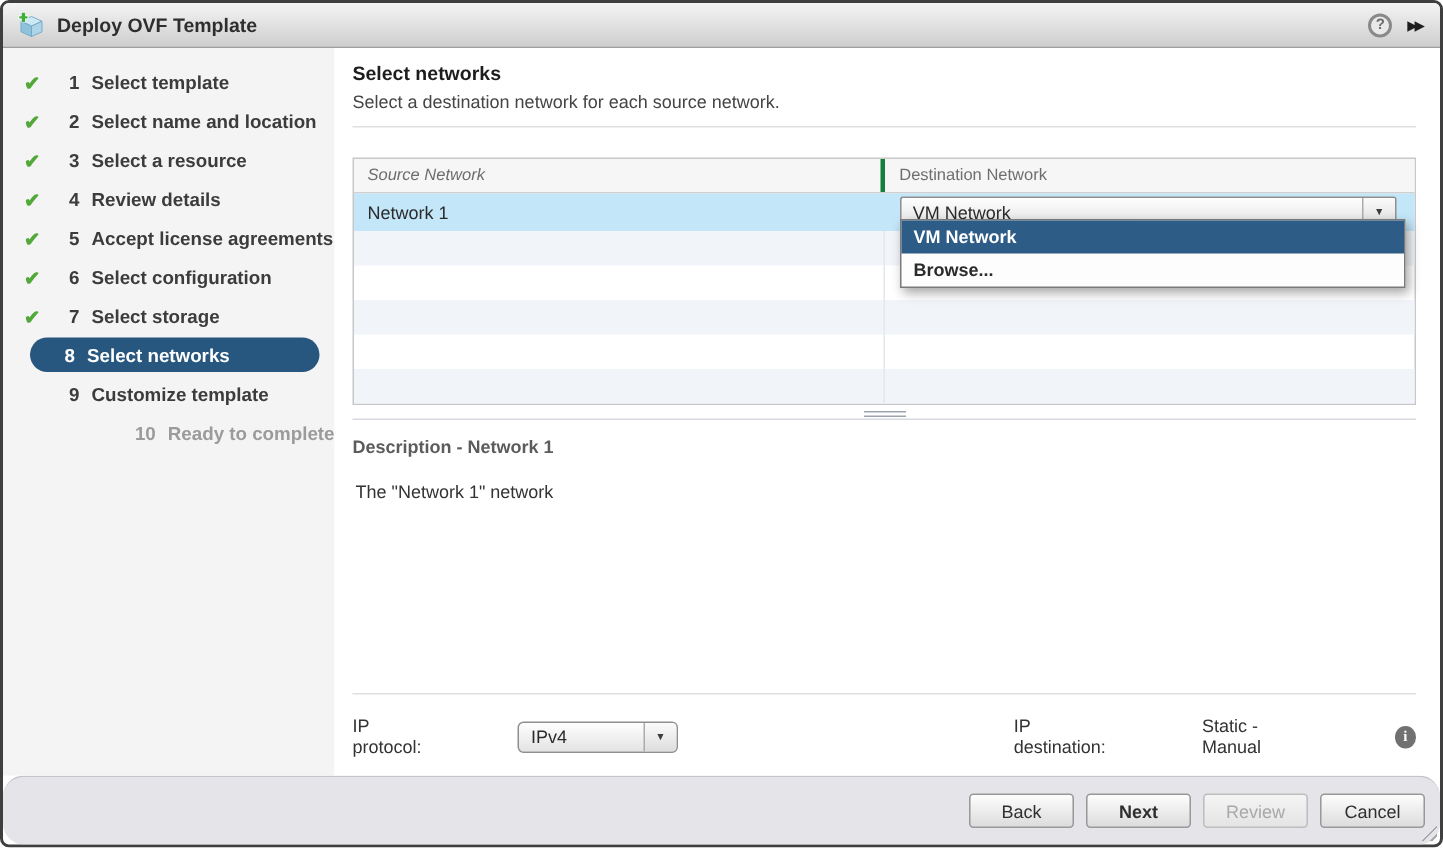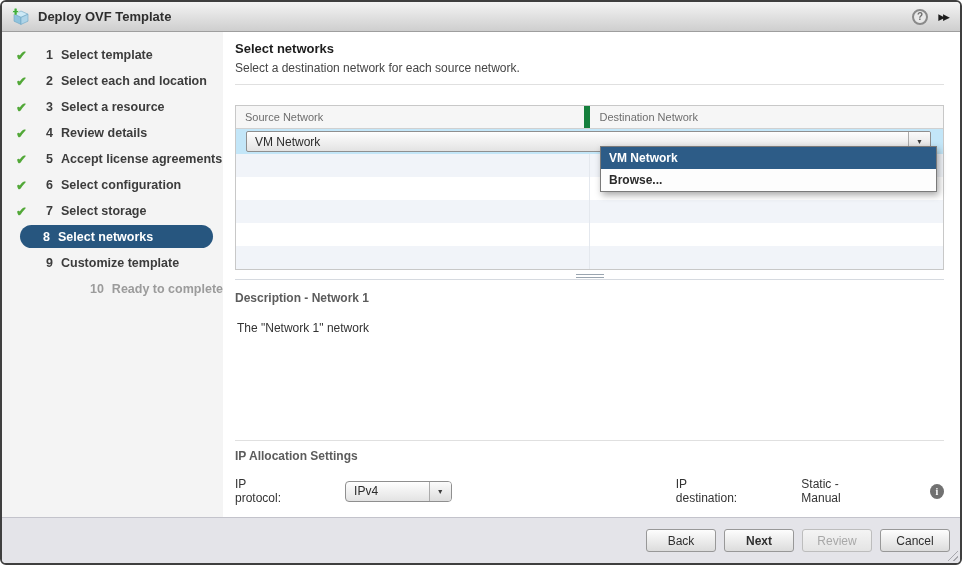--- a/index.html
+++ b/index.html
@@ -59,21 +59,21 @@
   
   .content { flex: 1; background: #fff; position: relative; display: flex; flex-direction: column; padding-top: 9px; }
   .page-head { padding: 0 16px 0 12px; }
   .page-head h2 { font-size: 13px; font-weight: bold; color: #1d1d1d; }
   .page-head .sub { font-size: 12px; color: #454545; margin-top: 5px; }
   .head-divider { border-bottom: 1px solid #e0e0e0; margin: 9px 16px 0 12px; }
 
   
   .net-table { margin: 20px 16px 0 12px; border: 1px solid #c8c8c8; }
   .nt-header { display: flex; height: 23px; background: #f6f6f6; border-bottom: 1px solid #d0d0d0; align-items: center; font-size: 11px; color: #6e6e6e; }
-  .nt-header .c1 { width: 50%; padding-left: 9px; border-right: 6px solid #15803d; height: 100%; display:flex; align-items:center; }
+  .nt-header .c1 { width: 50%; padding-left: 9px; border-right: 3px solid #15803d; height: 100%; display:flex; align-items:center;font-style:italic; }
   .nt-header .c2 { flex: 1; padding-left: 10px; }
   .nt-row-selected { display: flex; height: 25px; background: #c3e6f8; align-items: center; }
   .nt-row-selected .c1 { width: 50%; padding-left: 9px; font-size: 12px; color: #2b2b2b; }
   .nt-row-selected .c2 { flex: 1; display: flex; align-items: center; }
   .nt-empty { display: flex; height: 23px; }
   .nt-empty .c1 { width: 50%; border-right: 1px solid #e4e8ee; }
   .nt-empty .c2 { flex: 1; }
   .nt-empty.stripe { background: #f1f4f9; }
 
   
@@ -126,21 +126,21 @@
     background: #717171; color: #fff; font-size: 10px; font-weight: bold;
     text-align: center; line-height: 15px; margin-left: 9px;
     font-family: "Liberation Serif", serif;
   }
 
   
   .footer {
     flex: 0 0 46px; height: 46px;
     background: #e4e4e9; border-top: 1px solid #c3c3cb;
     display: flex; align-items: center; justify-content: flex-end;
-    padding-right: 10px; gap: 8px; position: relative;
+    padding-right: 10px; gap: 8px; position: relative; border-radius: 14px;
   }
   .btn {
     width: 70px; height: 23px;
     border: 1px solid #989898; border-radius: 3px;
     background: linear-gradient(#fdfdfd, #dcdcdc);
     font-size: 12px; color: #2f2f2f; font-family: "Liberation Sans", sans-serif;
     cursor: default;
   }
   .btn.default { font-weight: bold; }
   .btn.disabled { color: #a8a8a8; border-color: #bdbdbd; background: linear-gradient(#f4f4f4, #e4e4e4); }
@@ -174,21 +174,21 @@
 
     <div class="sidebar">
       <div class="step">
         <span class="check">✔</span>
         <span class="num">1</span>
         <span>Select template</span>
       </div>
       <div class="step">
         <span class="check">✔</span>
         <span class="num">2</span>
-        <span>Select each and location</span>
+        <span>Select name and location</span>
       </div>
       <div class="step">
         <span class="check">✔</span>
         <span class="num">3</span>
         <span>Select a resource</span>
       </div>
       <div class="step">
         <span class="check">✔</span>
         <span class="num">4</span>
         <span>Review details</span>
@@ -232,20 +232,21 @@
         <div class="sub">Select a destination network for each source network.</div>
       </div>
       <div class="head-divider"></div>
 
       <div class="net-table">
         <div class="nt-header">
           <div class="c1">Source Network</div>
           <div class="c2">Destination Network</div>
         </div>
         <div class="nt-row-selected">
+          <div class="c1">Network 1</div>
           <div class="c2">
             <div class="combo dest-combo">
               <span class="val">VM Network</span>
               <span class="arrow-btn">▼</span>
             </div>
           </div>
         </div>
         <div class="nt-empty stripe">
             <div class="c1"></div>
             <div class="c2"></div>
@@ -279,21 +280,20 @@
 
       <div class="desc">
         <div class="section-title">Description - Network 1</div>
         <div class="body-text">The "Network 1" network</div>
       </div>
 
       <div class="flex-spacer"></div>
 
       <div class="ip-section">
         <div class="ip-divider"></div>
-        <div class="section-title">IP Allocation Settings</div>
         <div class="ip-row">
           <span>IP protocol:</span>
           <div class="combo ip-proto-combo">
             <span class="val">IPv4</span>
             <span class="arrow-btn">▼</span>
           </div>
           <span class="ip-alloc-label">IP destination:</span>
           <span class="ip-alloc-value">Static - Manual</span>
           <span class="info-icon">i</span>
         </div>

